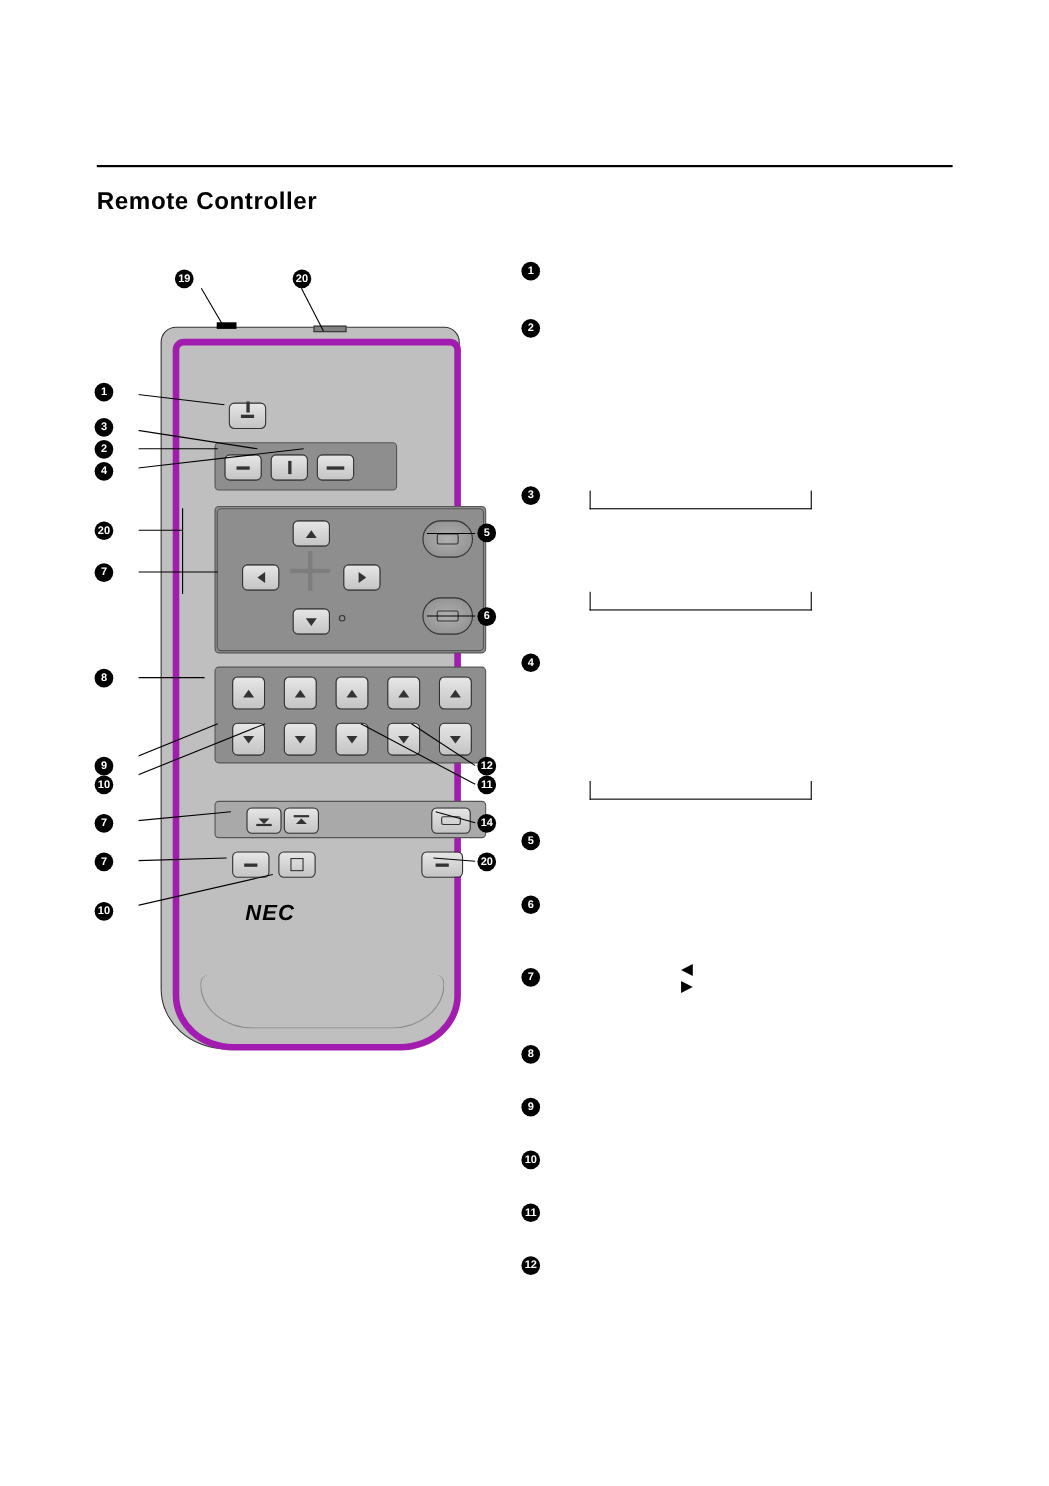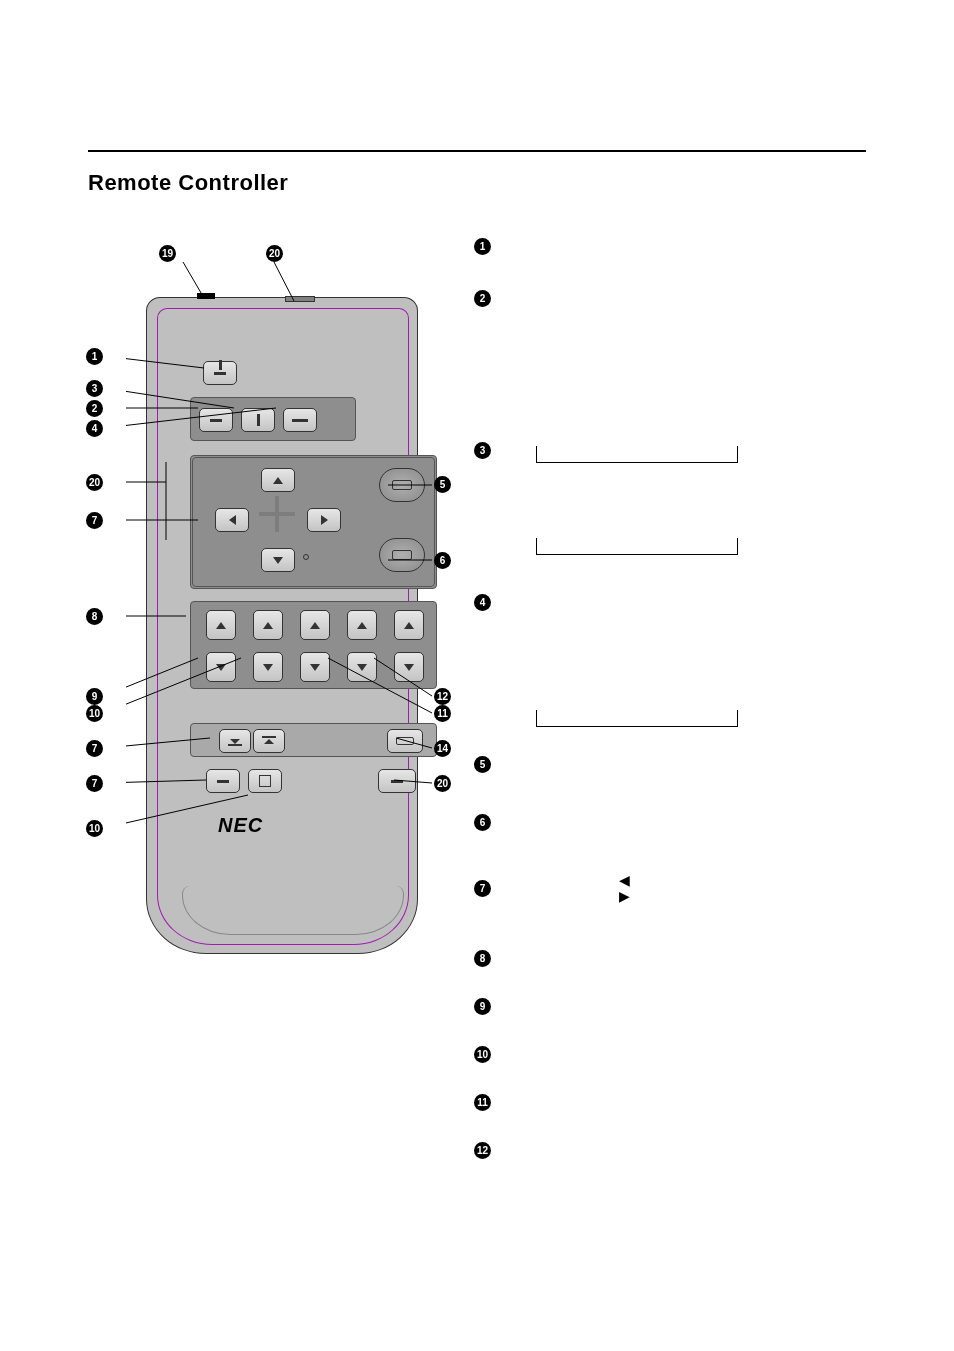--- a/index.html
+++ b/index.html
@@ -4,21 +4,21 @@
 <style>
 html,body{margin:0;padding:0;background:#fff;font-family:Helvetica,Arial,sans-serif;color:#000}
 .page{width:954px;height:1351px;position:relative;margin:0 auto}
 .rule{position:absolute;left:88px;top:150px;width:778px;height:0;border-top:2px solid #000}
 .head{position:absolute;left:88px;top:170px;font-size:22px;font-weight:900;letter-spacing:.5px}
 .diagram{position:absolute;left:126px;top:240px;width:330px;height:740px}
 .cn{position:absolute;width:17px;height:17px;border-radius:50%;background:#000;color:#fff;font-size:10px;font-weight:700;display:flex;align-items:center;justify-content:center;line-height:17px}
 
 
 .remote{position:absolute;left:20px;top:57px;width:270px;height:655px;background:#bfbfbf;border:1.5px solid #333;border-radius:14px 14px 60px 60px/14px 14px 55px 55px}
-.remote-inner{position:absolute;left:10px;top:10px;width:250px;height:635px;border:1px solid #a21caf;border-radius:10px 10px 55px 55px/10px 10px 50px 50px}
+.remote-inner{position:absolute;left:10px;top:10px;width:250px;height:635px;border:6px solid #a21caf;border-radius:10px 10px 55px 55px/10px 10px 50px 50px}
 .battery-door{position:absolute;left:35px;bottom:18px;width:220px;height:48px;border:1px solid #888;border-radius:8px 8px 48px 48px/8px 8px 40px 40px;border-top:none}
 .top-ir{position:absolute;left:50px;top:-5px;width:18px;height:6px;background:#000}
 .top-slot{position:absolute;left:138px;top:-2px;width:28px;height:4px;border:1px solid #333;background:#808080}
 
 
 .panel{position:absolute;background:#8e8e8e;border:1px solid #555;border-radius:4px}
 .p1{left:32px;top:88px;width:164px;height:42px}
 .p2{left:32px;top:146px;width:245px;height:132px}
 .p2 .inner{position:absolute;left:1px;top:1px;right:1px;bottom:1px;border:1px solid #555;border-radius:4px}
 .p3{left:32px;top:292px;width:245px;height:86px}

